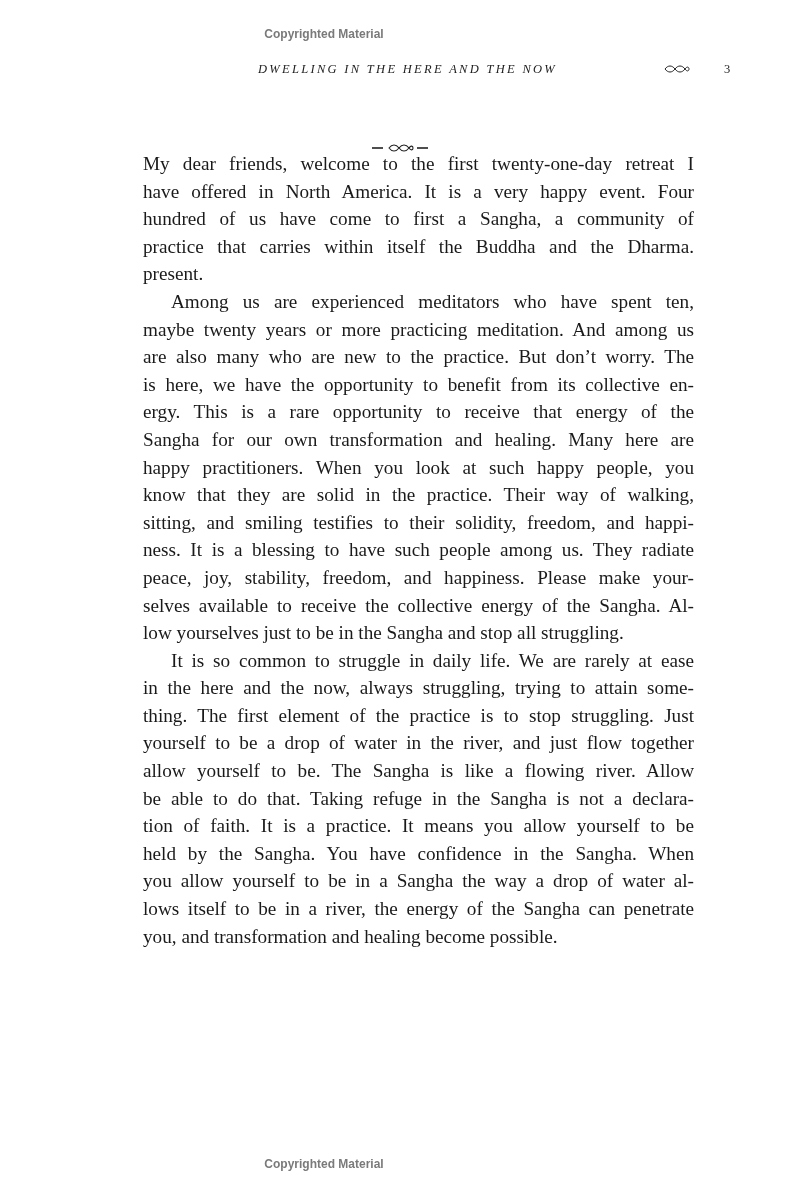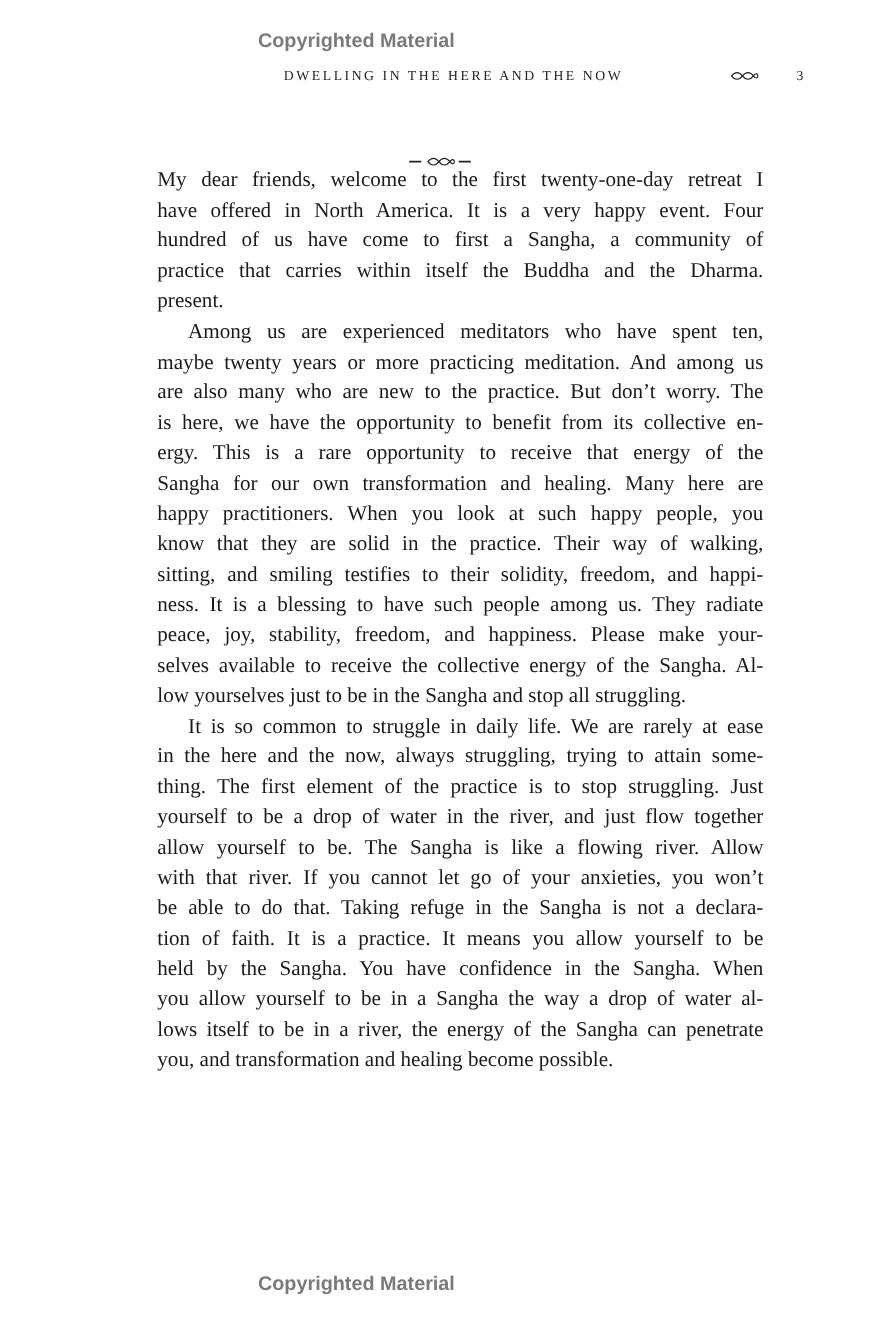--- a/index.html
+++ b/index.html
@@ -1,29 +1,29 @@
 <!DOCTYPE html>
 <html><head>
 <meta charset="utf-8">
 <style>
   html, body { margin: 0; padding: 0; background: #ffffff; }
   body { width: 800px; height: 1200px; position: relative; overflow: hidden; color: #1a1a1a; }
   .watermark {
     position: absolute; left: 0; width: 648px; text-align: center;
     font-family: "Liberation Sans", sans-serif; font-weight: bold;
-    font-size: 18px; color: #7a7a7a; letter-spacing: 0px;
+    font-size: 12px; color: #7a7a7a; letter-spacing: 0px;
   }
   .wm-top { top: 27px; }
   .wm-bottom { top: 1157px; }
   .running-head {
     position: absolute; top: 62px; left: 258px; width: 480px; height: 20px;
     font-family: "Liberation Serif", serif; font-size: 12.5px; letter-spacing: 2.3px;
     color: #222;
   }
-  .rh-title { position: absolute; left: 0; top: 0; white-space: nowrap; }
+  .rh-title { position: absolute; left: 0; top: 0; white-space: nowrap; font-style: italic; }
   .rh-orn { position: absolute; left: 406px; top: -2px; font-size: 13px; letter-spacing: 0; }
   .rh-page { position: absolute; left: 466px; top: 0; letter-spacing: 0; }
   .divider {
     position: absolute; top: 138px; left: 0; width: 800px; text-align: center;
     font-family: "Liberation Serif", serif; font-size: 16px; color: #222;
   }
   .orn-svg { display: inline-block; vertical-align: middle; }
   .body-text {
     position: absolute; top: 150px; left: 143px; width: 551px;
     font-family: "Liberation Serif", serif; font-size: 19.2px; line-height: 27.6px;
@@ -80,21 +80,20 @@
       <span class="line">peace, joy, stability, freedom, and happiness. Please make your-</span>
       <span class="line">selves available to receive the collective energy of the Sangha. Al-</span>
       <span class="line last">low yourselves just to be in the Sangha and stop all struggling.</span>
     </p>
     <p>
       <span class="line" style="padding-left: 28px;">It is so common to struggle in daily life. We are rarely at ease</span>
       <span class="line">in the here and the now, always struggling, trying to attain some-</span>
       <span class="line">thing. The first element of the practice is to stop struggling. Just</span>
       <span class="line">yourself to be a drop of water in the river, and just flow together</span>
       <span class="line">allow yourself to be. The Sangha is like a flowing river. Allow</span>
-      <span class="line">with that river. If you cannot let go of your anxieties, you won’t</span>
       <span class="line">be able to do that. Taking refuge in the Sangha is not a declara-</span>
       <span class="line">tion of faith. It is a practice. It means you allow yourself to be</span>
       <span class="line">held by the Sangha. You have confidence in the Sangha. When</span>
       <span class="line">you allow yourself to be in a Sangha the way a drop of water al-</span>
       <span class="line">lows itself to be in a river, the energy of the Sangha can penetrate</span>
       <span class="line last">you, and transformation and healing become possible.</span>
     </p>
   </div>
 
 <div class="watermark wm-bottom">Copyrighted Material</div>

